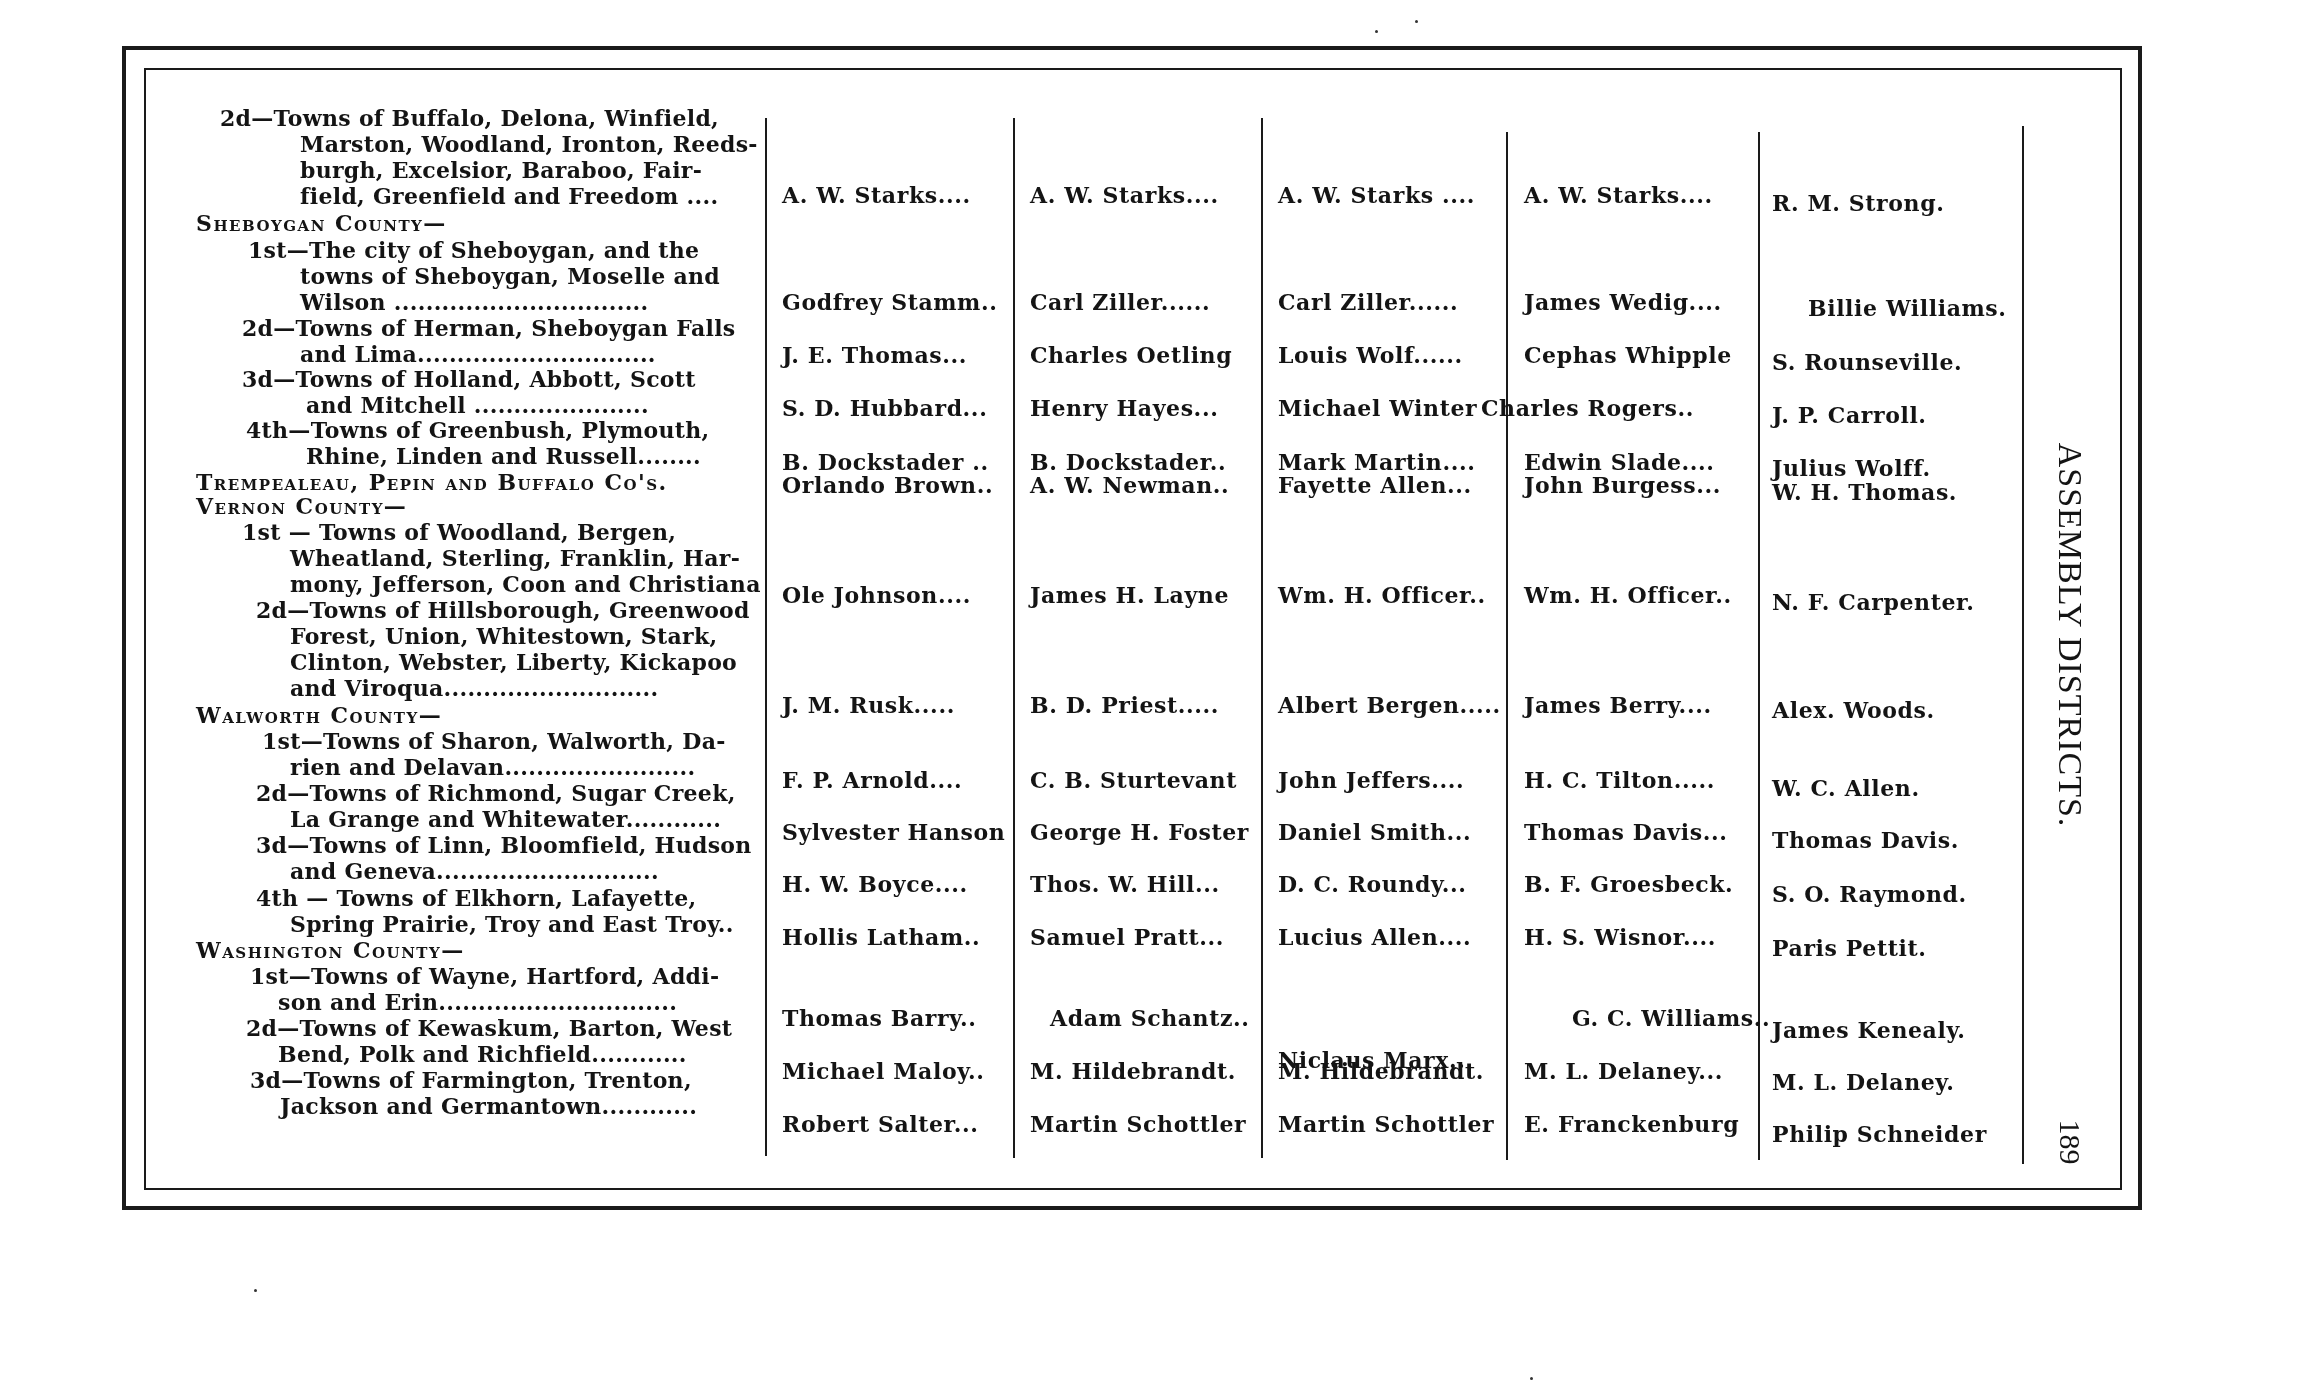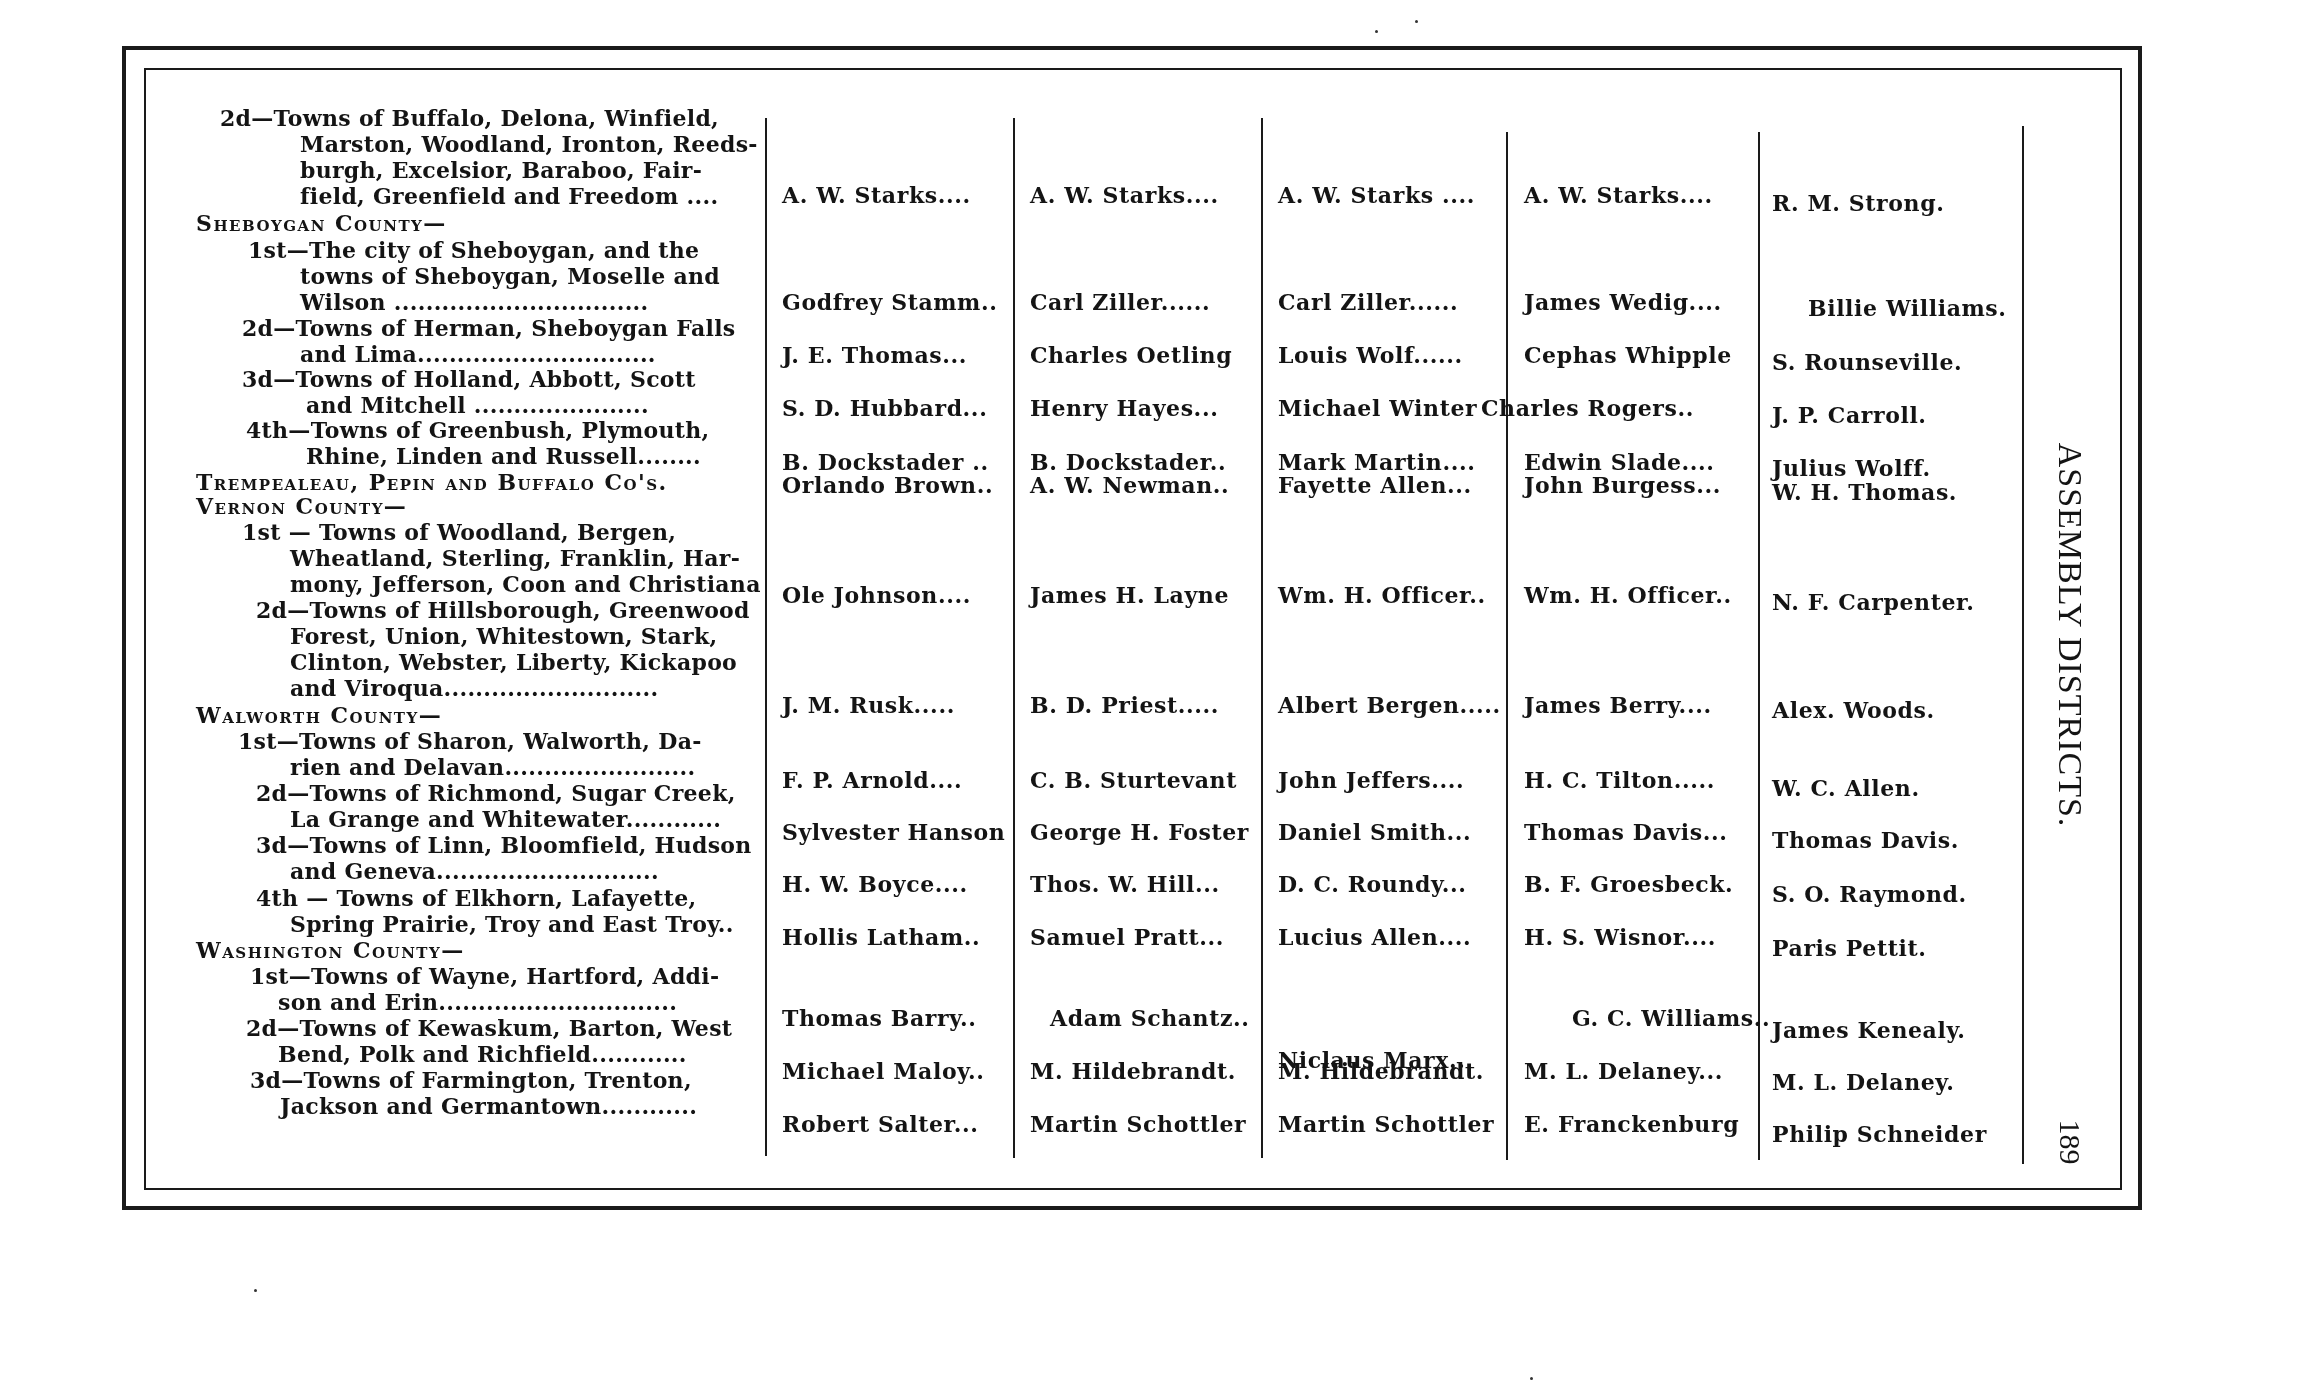--- a/index.html
+++ b/index.html
@@ -53,21 +53,21 @@
     <div class="ln county" style="left: 196px; top: 469px;">Trempealeau, Pepin and Buffalo Co's.</div>
     <div class="ln county" style="left: 196px; top: 493px;">Vernon County—</div>
     <div class="ln" style="left: 242px; top: 519px;">1st — Towns of Woodland, Bergen,</div>
     <div class="ln" style="left: 290px; top: 545px;">Wheatland, Sterling, Franklin, Har-</div>
     <div class="ln" style="left: 290px; top: 571px;">mony, Jefferson, Coon and Christiana</div>
     <div class="ln" style="left: 256px; top: 597px;">2d—Towns of Hillsborough, Greenwood</div>
     <div class="ln" style="left: 290px; top: 623px;">Forest, Union, Whitestown, Stark,</div>
     <div class="ln" style="left: 290px; top: 649px;">Clinton, Webster, Liberty, Kickapoo</div>
     <div class="ln" style="left: 290px; top: 675px;">and Viroqua...........................</div>
     <div class="ln county" style="left: 196px; top: 702px;">Walworth County—</div>
-    <div class="ln" style="left: 238px; top: 728px;">1st—Towns of Sharon, Walworth, Da-</div>
+    <div class="ln" style="left: 262px; top: 728px;">1st—Towns of Sharon, Walworth, Da-</div>
     <div class="ln" style="left: 290px; top: 754px;">rien and Delavan........................</div>
     <div class="ln" style="left: 256px; top: 780px;">2d—Towns of Richmond, Sugar Creek,</div>
     <div class="ln" style="left: 290px; top: 806px;">La Grange and Whitewater............</div>
     <div class="ln" style="left: 256px; top: 832px;">3d—Towns of Linn, Bloomfield, Hudson</div>
     <div class="ln" style="left: 290px; top: 858px;">and Geneva............................</div>
     <div class="ln" style="left: 256px; top: 885px;">4th — Towns of Elkhorn, Lafayette,</div>
     <div class="ln" style="left: 290px; top: 911px;">Spring Prairie, Troy and East Troy..</div>
     <div class="ln county" style="left: 196px; top: 937px;">Washington County—</div>
     <div class="ln" style="left: 250px; top: 963px;">1st—Towns of Wayne, Hartford, Addi-</div>
     <div class="ln" style="left: 278px; top: 989px;">son and Erin..............................</div>

